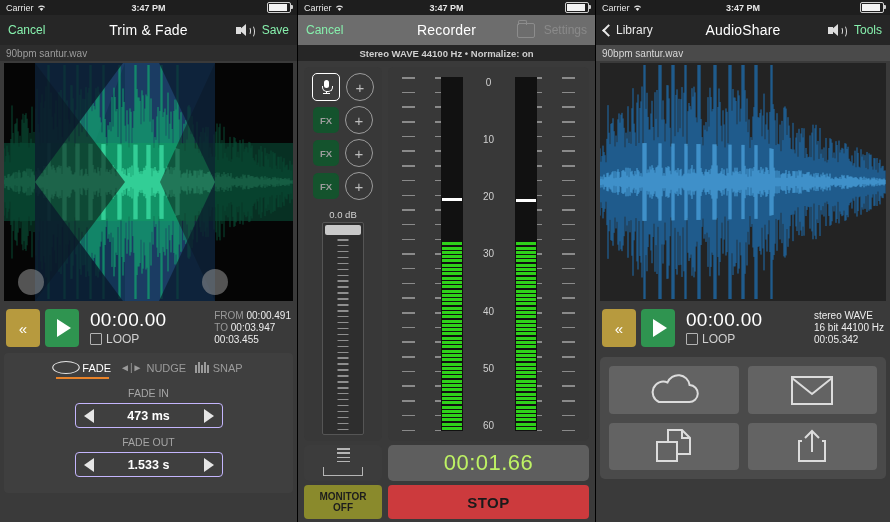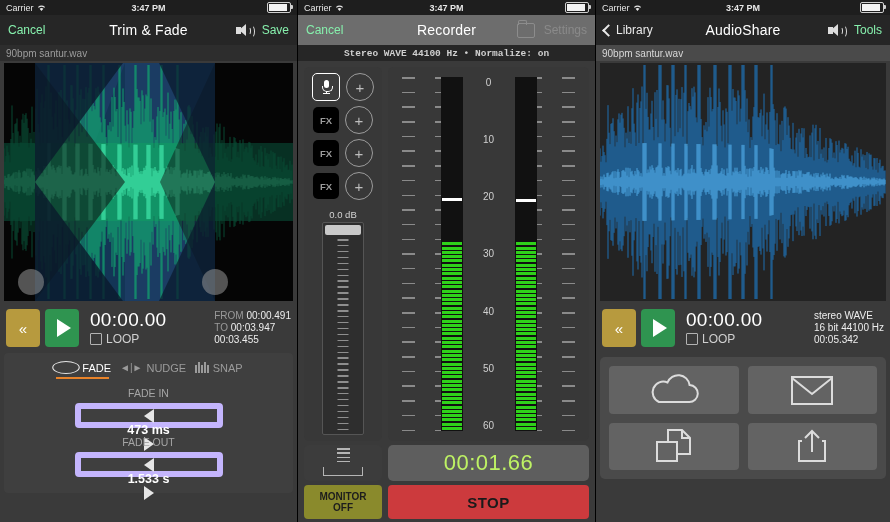--- a/index.html
+++ b/index.html
@@ -36,21 +36,21 @@
   .spk .tri{position:absolute;left:3px;top:0;width:0;height:0;border-top:6.5px solid transparent;border-bottom:6.5px solid transparent;border-right:7px solid #ddd;}
   .spk .w1,.spk .w2{position:absolute;border:1.4px solid #ddd;border-radius:50%;border-left-color:transparent;border-top-color:transparent;border-bottom-color:transparent;}
   .spk .w1{left:10px;top:3.5px;width:3px;height:6px;}
   .spk .w2{left:12px;top:1px;width:5px;height:11px;}
   .folder-ic{width:16px;height:13px;border:1.4px solid #8c8c8c;border-radius:2px;position:relative;}
   .folder-ic:before{content:"";position:absolute;left:0;top:-4px;width:7px;height:4px;border:1.4px solid #8c8c8c;border-bottom:none;border-radius:2px 2px 0 0;}
 
   
   .fname{height:16px;background:#2d2d2d;color:#9d9d9d;font-size:10px;display:flex;align-items:center;padding-left:6px;}
   .fname.grey{background:#4a4a4a;color:#d8d8d8;}
-  .recinfo{height:16px;background:#262626;color:#cfcfcf;font-size:9.5px;display:flex;align-items:center;justify-content:center;font-weight:bold;font-family:Liberation Mono, monospace;}
+  .recinfo{height:16px;background:#262626;color:#cfcfcf;font-size:9.5px;display:flex;align-items:center;justify-content:center;font-weight:bold;}
 
   
   .wave-wrap{position:relative;height:242px;background:#3a3a3a;padding:2px 4px;box-sizing:border-box;}
   .wave-box{position:relative;width:100%;height:100%;background:#0d0d0d;overflow:hidden;}
   .handle{position:absolute;bottom:6px;width:26px;height:26px;border-radius:50%;background:rgba(150,150,150,.55);}
   .handle.l{left:14px;} .handle.r{left:198px;}
 
   
   .transport{height:50px;background:#3a3a3a;display:flex;align-items:center;padding:0 6px;box-sizing:border-box;gap:5px;}
   .tbtn{width:34px;height:38px;border-radius:4px;display:flex;align-items:center;justify-content:center;}
@@ -72,30 +72,30 @@
   .ttab.active{color:#fff;}
   .ttab.active:after{content:"";position:absolute;left:2px;right:2px;bottom:0;height:2px;background:#e8832a;}
   .lens{width:22px;height:11px;border:1.6px solid #e4e4e4;border-radius:50%/50%;transform:scaleX(1.15);}
   .nudge-ic{display:flex;align-items:center;gap:1px;color:#9b9b9b;font-size:10px;}
   .snap-ic{display:flex;align-items:flex-end;gap:1.5px;height:11px;}
   .snap-ic i{display:block;width:1.5px;background:#9b9b9b;}
   .snap-ic i:nth-child(1){height:8px;} .snap-ic i:nth-child(2){height:11px;}
   .snap-ic i:nth-child(3){height:8px;} .snap-ic i:nth-child(4){height:11px;}
   .snap-ic i:nth-child(5){height:8px;}
   .fieldlbl{text-align:center;color:#a5a5a5;font-size:10.5px;margin:8px 0 4px;}
-  .stepper{width:148px;height:25px;margin:0 auto;border:6px solid #c4b5fd;border-radius:4px;display:flex;align-items:center;justify-content:space-between;padding:0 8px;box-sizing:border-box;flex-direction:column;}
+  .stepper{width:148px;height:25px;margin:0 auto;border:1px solid #c4b5fd;border-radius:4px;display:flex;align-items:center;justify-content:space-between;padding:0 8px;box-sizing:border-box;}
   .arrL{width:0;height:0;border-top:7px solid transparent;border-bottom:7px solid transparent;border-right:10px solid #e6e6e6;}
   .arrR{width:0;height:0;border-top:7px solid transparent;border-bottom:7px solid transparent;border-left:10px solid #e6e6e6;}
   .stepval{color:#fff;font-size:12.5px;font-weight:bold;}
 
   
   .recbody{display:flex;padding:6px 6px 0;box-sizing:border-box;height:380px;gap:6px;}
   .chanstrip{width:78px;background:#383838;border-radius:5px;padding:6px 4px;box-sizing:border-box;display:flex;flex-direction:column;align-items:center;}
   .rowpair{display:flex;align-items:center;gap:6px;margin-bottom:5px;}
-  .sq{width:26px;height:26px;border-radius:5px;background:#000000;display:flex;align-items:center;justify-content:center;color:#9c9c9c;font-size:9.5px;font-weight:bold;}
+  .sq{width:26px;height:26px;border-radius:5px;background:#14532d;display:flex;align-items:center;justify-content:center;color:#9c9c9c;font-size:9.5px;font-weight:bold;}
   .sq.active{background:#3c3c3c;border:1.5px solid #fff;color:#fff;}
   .mic{position:relative;width:9px;height:15px;}
   .mic .cap{position:absolute;left:2px;top:0;width:5px;height:8px;border-radius:3px;background:#fff;}
   .mic .arc{position:absolute;left:0;top:6px;width:9px;height:5px;border:1.3px solid #fff;border-top:none;border-radius:0 0 5px 5px;}
   .mic .stem{position:absolute;left:4px;top:11px;width:1.3px;height:3px;background:#fff;}
   .mic .base{position:absolute;left:1px;top:13.5px;width:7px;height:1.3px;background:#fff;}
   .plus{width:26px;height:26px;border-radius:50%;border:1.4px solid #9c9c9c;color:#bdbdbd;font-size:15px;display:flex;align-items:center;justify-content:center;line-height:1;}
   .dblbl{color:#d4d4d4;font-size:9.5px;margin:4px 0 2px;}
   .fader{width:40px;flex:1;background:#2e2e2e;border:1px solid #555;border-radius:2px;position:relative;}
   .fhandle{position:absolute;left:2px;right:2px;top:2px;height:10px;background:#c9c9c9;border-radius:2px;}

